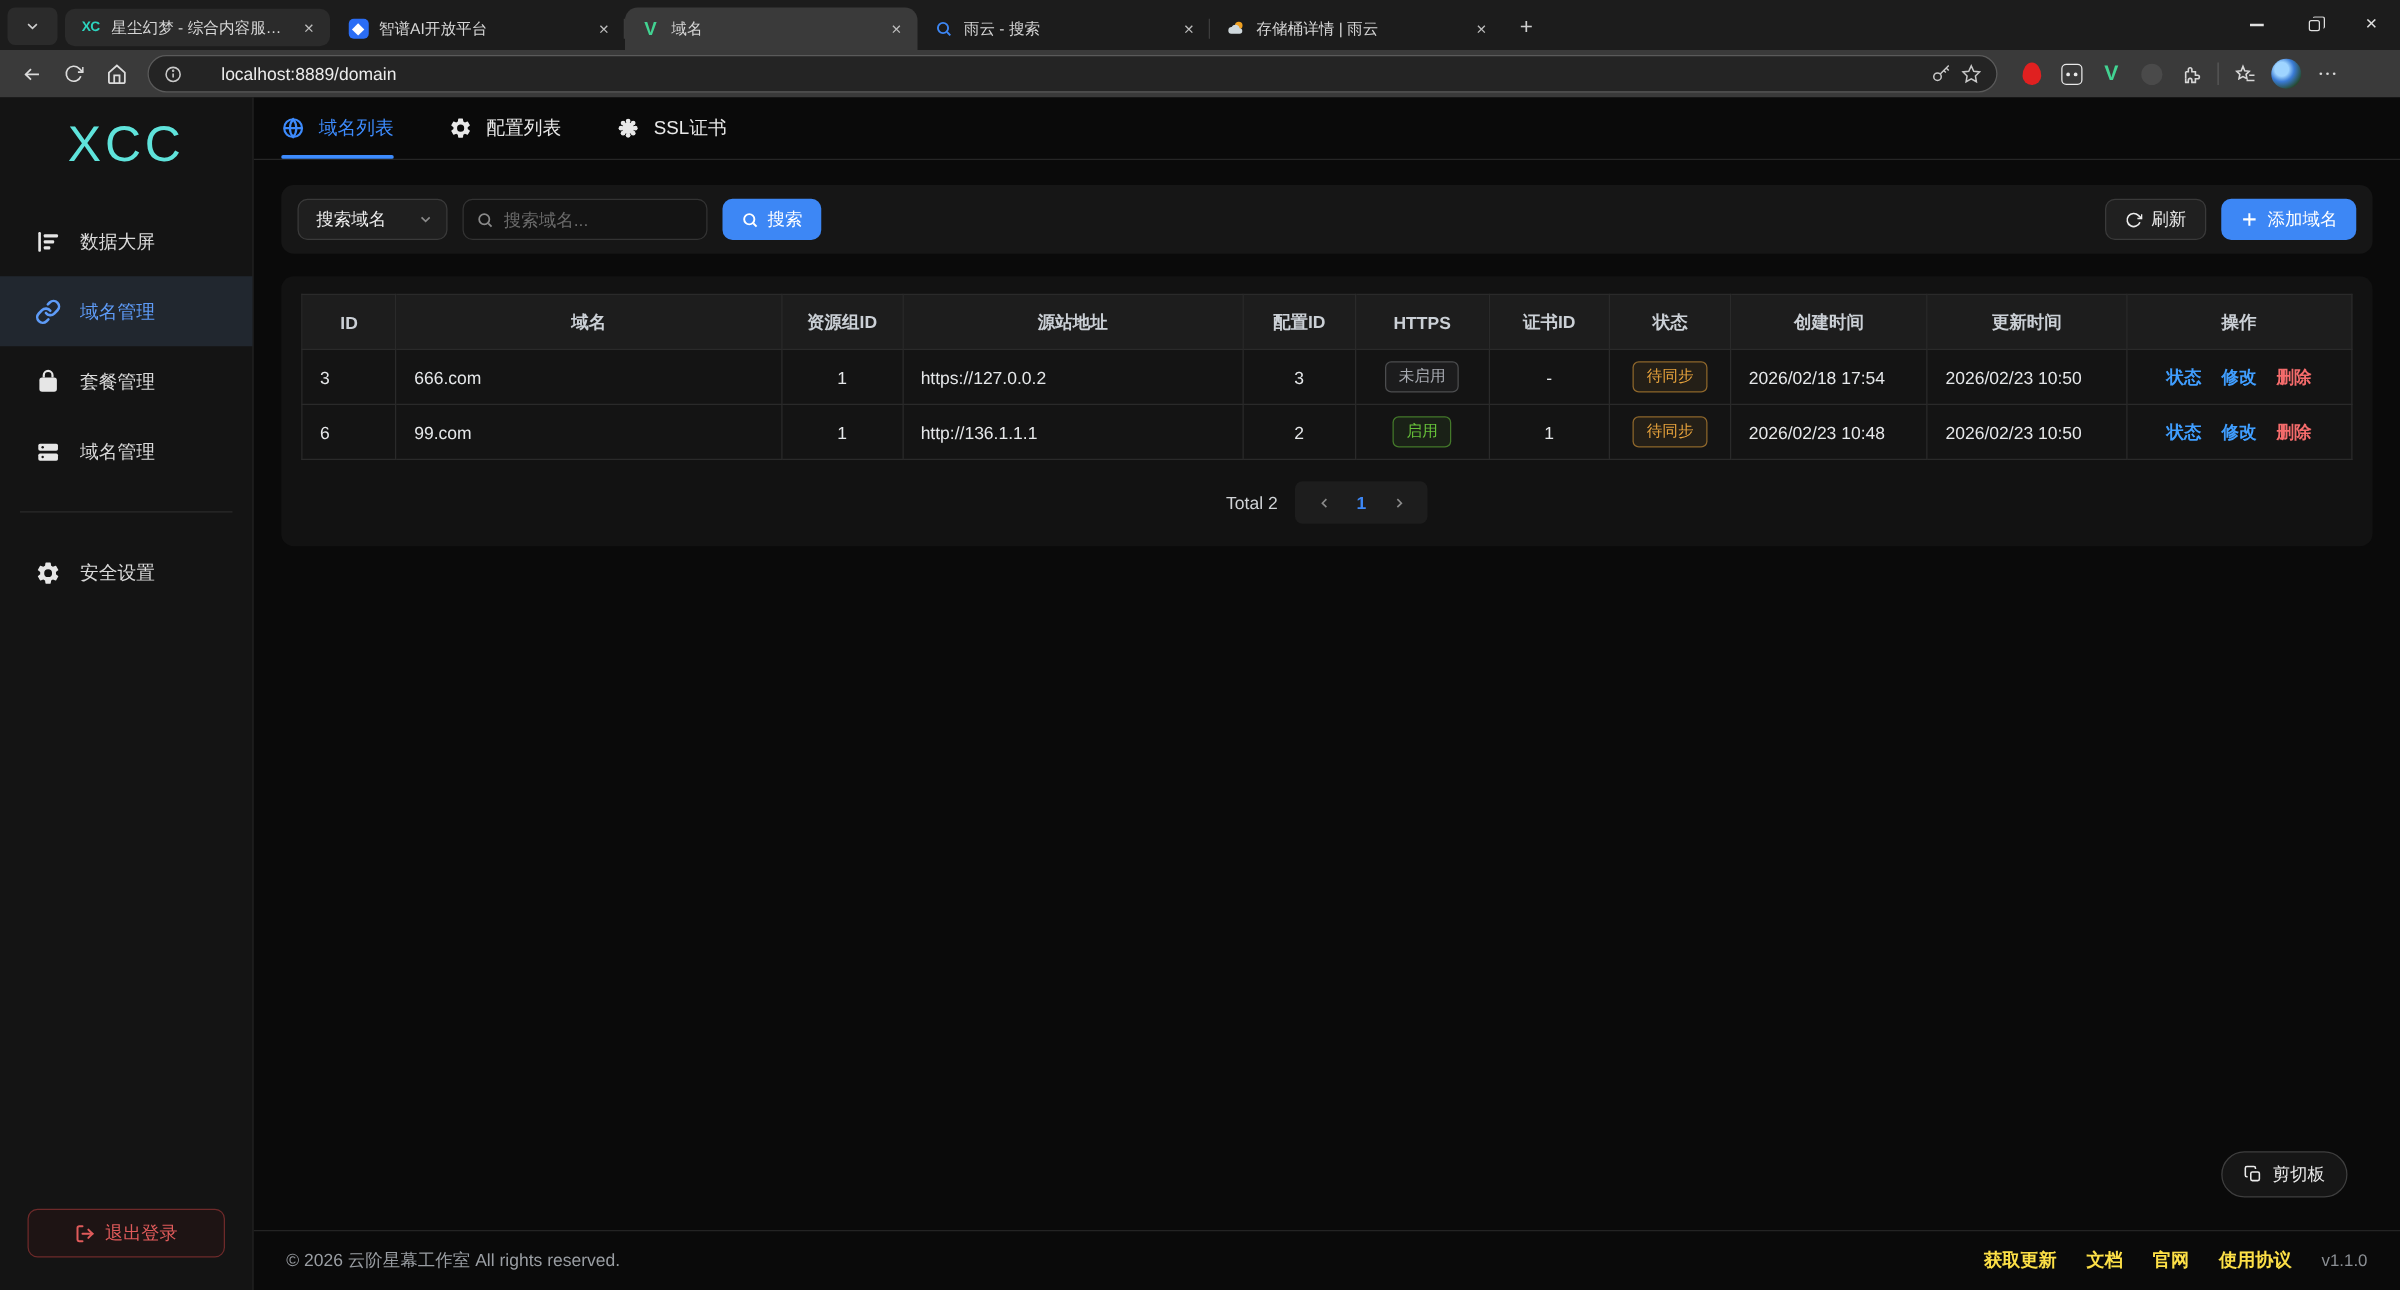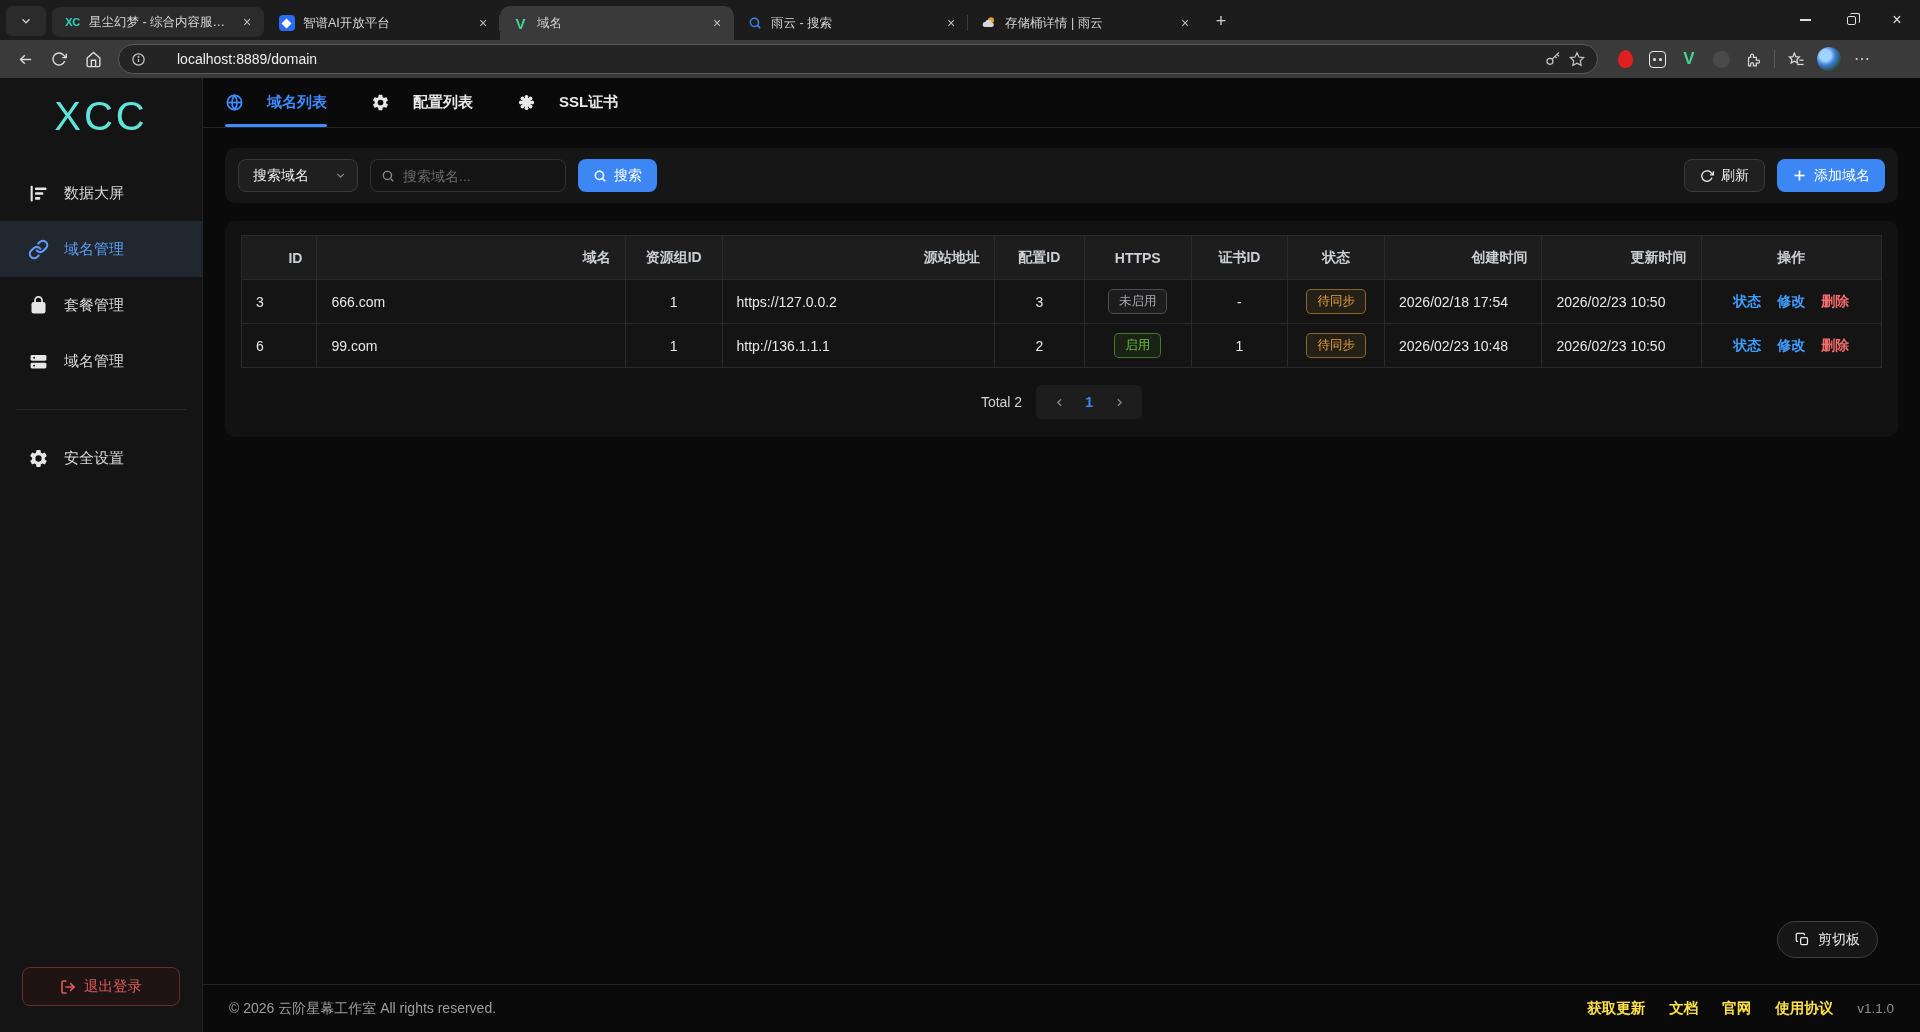--- a/index.html
+++ b/index.html
@@ -57,21 +57,21 @@
   .nav-item .nicon { width:21px; height:21px; color:#e6e6e6; }
   .nav-item.active { background:#21272f; color:#5e9bf7; }
   .nav-item.active .nicon { color:#5e9bf7; }
   .nav-div { height:1px; background:#2a2a2a; margin:20px 16px; }
   .side-spacer { flex:1; }
   .logout { margin:0 22px 26px; height:39px; border:1px solid #6e2a2a; border-radius:8px; background:rgba(60,18,18,0.25);
     color:#e05b5b; font-size:14.5px; font-weight:normal; display:flex; align-items:center; justify-content:center; gap:8px; }
 
   .main { flex:1; display:flex; flex-direction:column; position:relative; background:#0a0a0a; }
   .page-tabs { height:50px; display:flex; align-items:stretch; gap:44px; padding:0 0 0 22px; border-bottom:1px solid #262626; }
-  .ptab { display:flex; align-items:center; gap:23px; font-size:15px; font-weight:bold; color:#e8e8e8; position:relative; }
+  .ptab { display:flex; align-items:center; gap:11px; font-size:15px; font-weight:normal; color:#e8e8e8; position:relative; }
   .ptab .picon { width:19px; height:19px; color:#e8e8e8; }
   .ptab.active { color:#3d8bfd; }
   .ptab.active .picon { color:#3d8bfd; }
   .ptab.active::after { content:""; position:absolute; left:0; right:0; bottom:0; height:3px; background:#3d8bfd; border-radius:2px; }
 
   .content { flex:1; padding:20px 22px; }
   .search-card { background:#161616; border-radius:10px; padding:11px 13px; display:flex; align-items:center; gap:12px; }
   .select { width:120px; height:33px; background:#1f1f1f; border:1px solid #3a3a3a; border-radius:8px;
     display:flex; align-items:center; justify-content:space-between; padding:0 10px 0 14px; color:#ececec; font-size:14px; }
   .select .chev { color:#8a8a8a; }
@@ -82,21 +82,21 @@
   .searchbox input::placeholder { color:#6b6b6b; }
   .btn { height:33px; border-radius:8px; display:flex; align-items:center; justify-content:center; gap:7px;
     font-size:14px; padding:0 15px; white-space:nowrap; }
   .btn-blue { background:#3d87f5; color:#fff; }
   .btn-dark { background:#202020; border:1px solid #3a3a3a; color:#ececec; }
   .grow { flex:1; }
 
   .table-card { margin-top:18px; background:#121212; border-radius:10px; padding:14px 16px 8px; }
   table { width:100%; border-collapse:collapse; table-layout:fixed; }
   th,td { border:1px solid #2a2a2a; font-size:14px; padding:0 14px; height:44px; }
-  th { background:#1d1d1d; color:#cbd0d6; font-weight:bold; text-align:right; }
+  th { background:#1d1d1d; color:#cbd0d6; font-weight:bold; text-align:center; }
   td { background:#141414; color:#e6e8ea; }
   .c-center { text-align:center; }
   col.w-id{width:4.6%} col.w-domain{width:18.8%} col.w-group{width:5.9%} col.w-origin{width:16.6%}
   col.w-config{width:5.5%} col.w-https{width:6.5%} col.w-cert{width:5.9%} col.w-status{width:5.9%}
   col.w-created{width:9.6%} col.w-updated{width:9.7%} col.w-ops{width:11%}
   .badge { display:inline-block; padding:4px 10px; border-radius:5px; font-size:12.5px; line-height:1.2; }
   .badge-gray { color:#a8abb2; border:1px solid #4c4d4f; background:rgba(90,92,95,0.12); }
   .badge-green { color:#67c23a; border:1px solid rgba(103,194,58,0.55); background:rgba(103,194,58,0.08); }
   .badge-orange { color:#e6a23c; border:1px solid rgba(230,162,60,0.55); background:rgba(230,162,60,0.08); }
   .ops { display:flex; justify-content:center; gap:16px; font-weight:bold; font-size:14px; }

